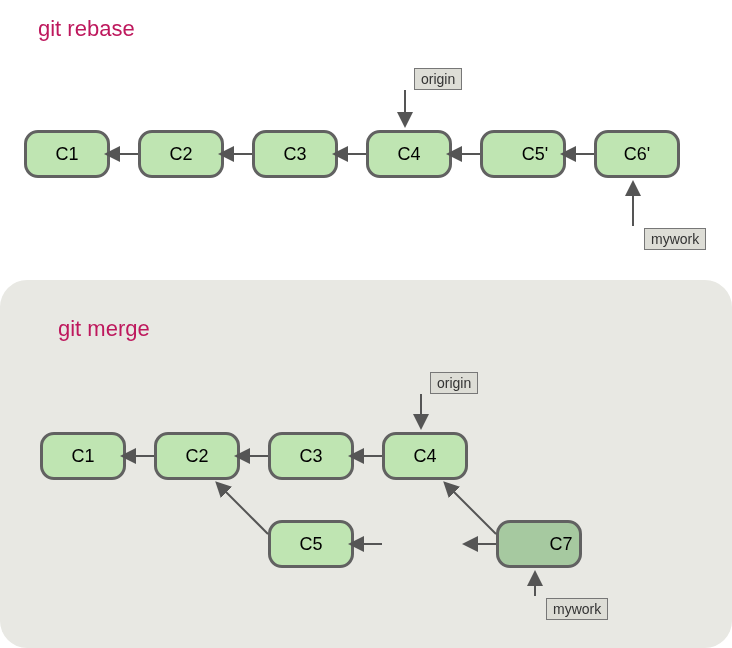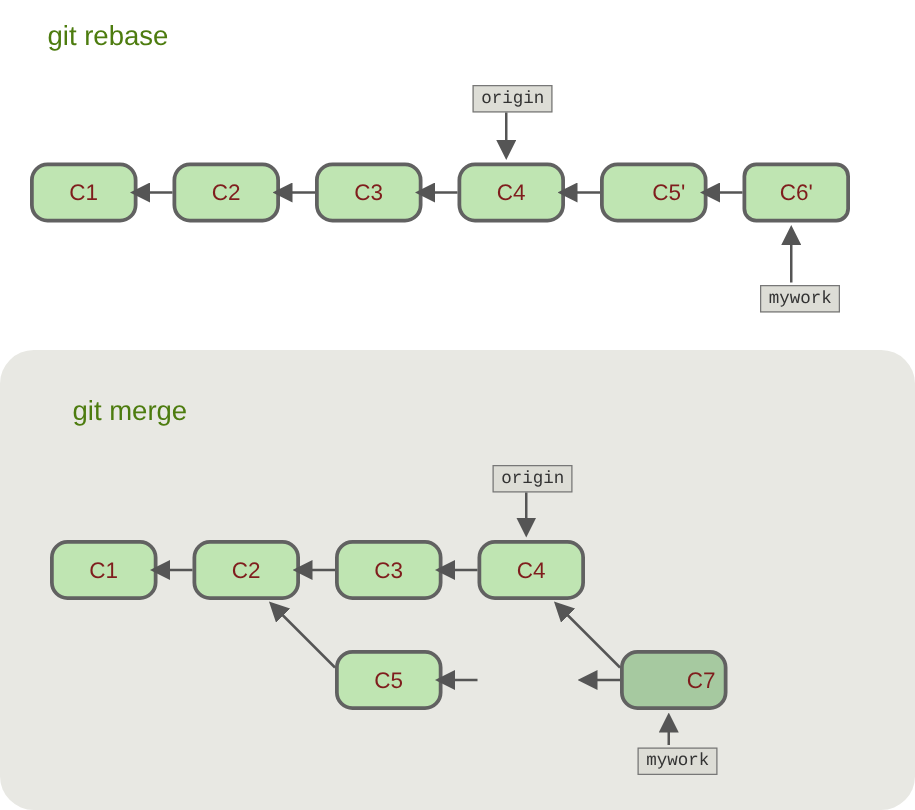--- a/index.html
+++ b/index.html
@@ -12,48 +12,49 @@
   .panel {
     position: relative;
     width: 732px;
   }
   .panel-rebase { height: 280px; background: #ffffff; }
   .panel-merge  { height: 368px; background: #e8e8e3; border-radius: 27px; }
 
   .title {
     position: absolute;
     font-size: 22px;
-    color: #4d7c0f;
+    color: #be185d;
     font-weight: 400;
   }
 
   .commit {
     position: absolute;
     width: 86px;
     height: 48px;
     border: 3px solid #616161;
     border-radius: 14px;
     background: #bfe5b2;
     display: flex;
     align-items: center;
     justify-content: center;
     font-family: Helvetica, Arial, sans-serif;
     font-size: 18px;
-    color: #7f1d1d;
+    color: #000000;
   }
   .commit.dark { background: #a6c9a0; padding-left: 44px; }
 
   .tag {
     position: absolute;
     border: 1px solid #777;
     background: #ddddd6;
-    font-family: Liberation Mono, monospace;
+    font-family: Liberation Sans, sans-serif;
     font-size: 14px;
     padding: 2px 6px;
     color: #333;
+    margin-left: 36px;
   }
 
   svg.arrows {
     position: absolute;
     left: 0; top: 0;
     width: 100%; height: 100%;
     pointer-events: none;
   }
 </style>
 </head>
@@ -61,21 +62,21 @@
 
 <div class="panel panel-rebase">
 
   <div class="title" style="left:38px; top:16px;">git rebase</div>
 
   <div class="commit" style="left:24px;  top:130px;">C1</div>
   <div class="commit" style="left:138px; top:130px;">C2</div>
   <div class="commit" style="left:252px; top:130px;">C3</div>
   <div class="commit" style="left:366px; top:130px;">C4</div>
   <div class="commit" style="left:480px; top:130px;padding-left:24px;">C5'</div>
-  <div class="commit" style="left:594px; top:130px;border-radius:11px;">C6'</div>
+  <div class="commit" style="left:594px; top:130px;">C6'</div>
 
   <div class="tag" style="left:378px; top:68px;">origin</div>
   <div class="tag" style="left:608px; top:228px;">mywork</div>
 
   <svg class="arrows">
     <defs>
       <marker id="ah1" markerWidth="8" markerHeight="8" refX="6" refY="4" orient="auto">
         <path d="M0,0 L8,4 L0,8 Z" fill="#555"></path>
       </marker>
     </defs>

